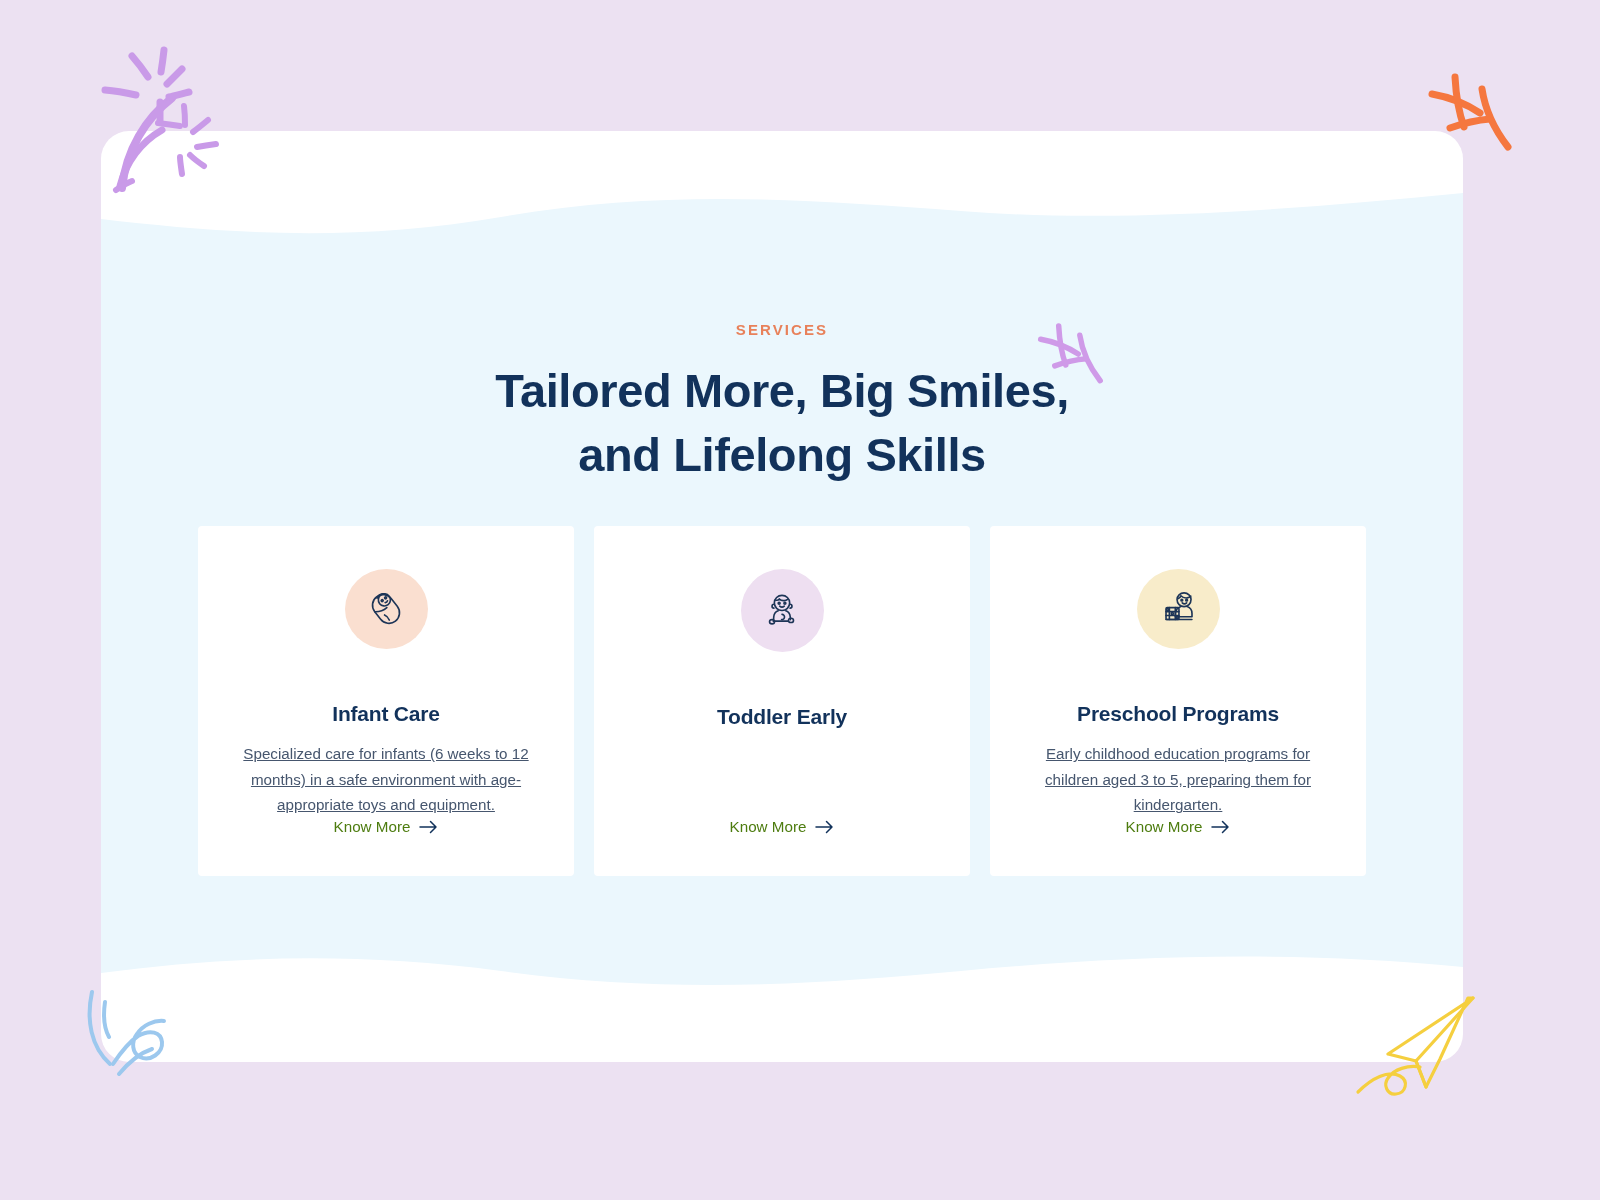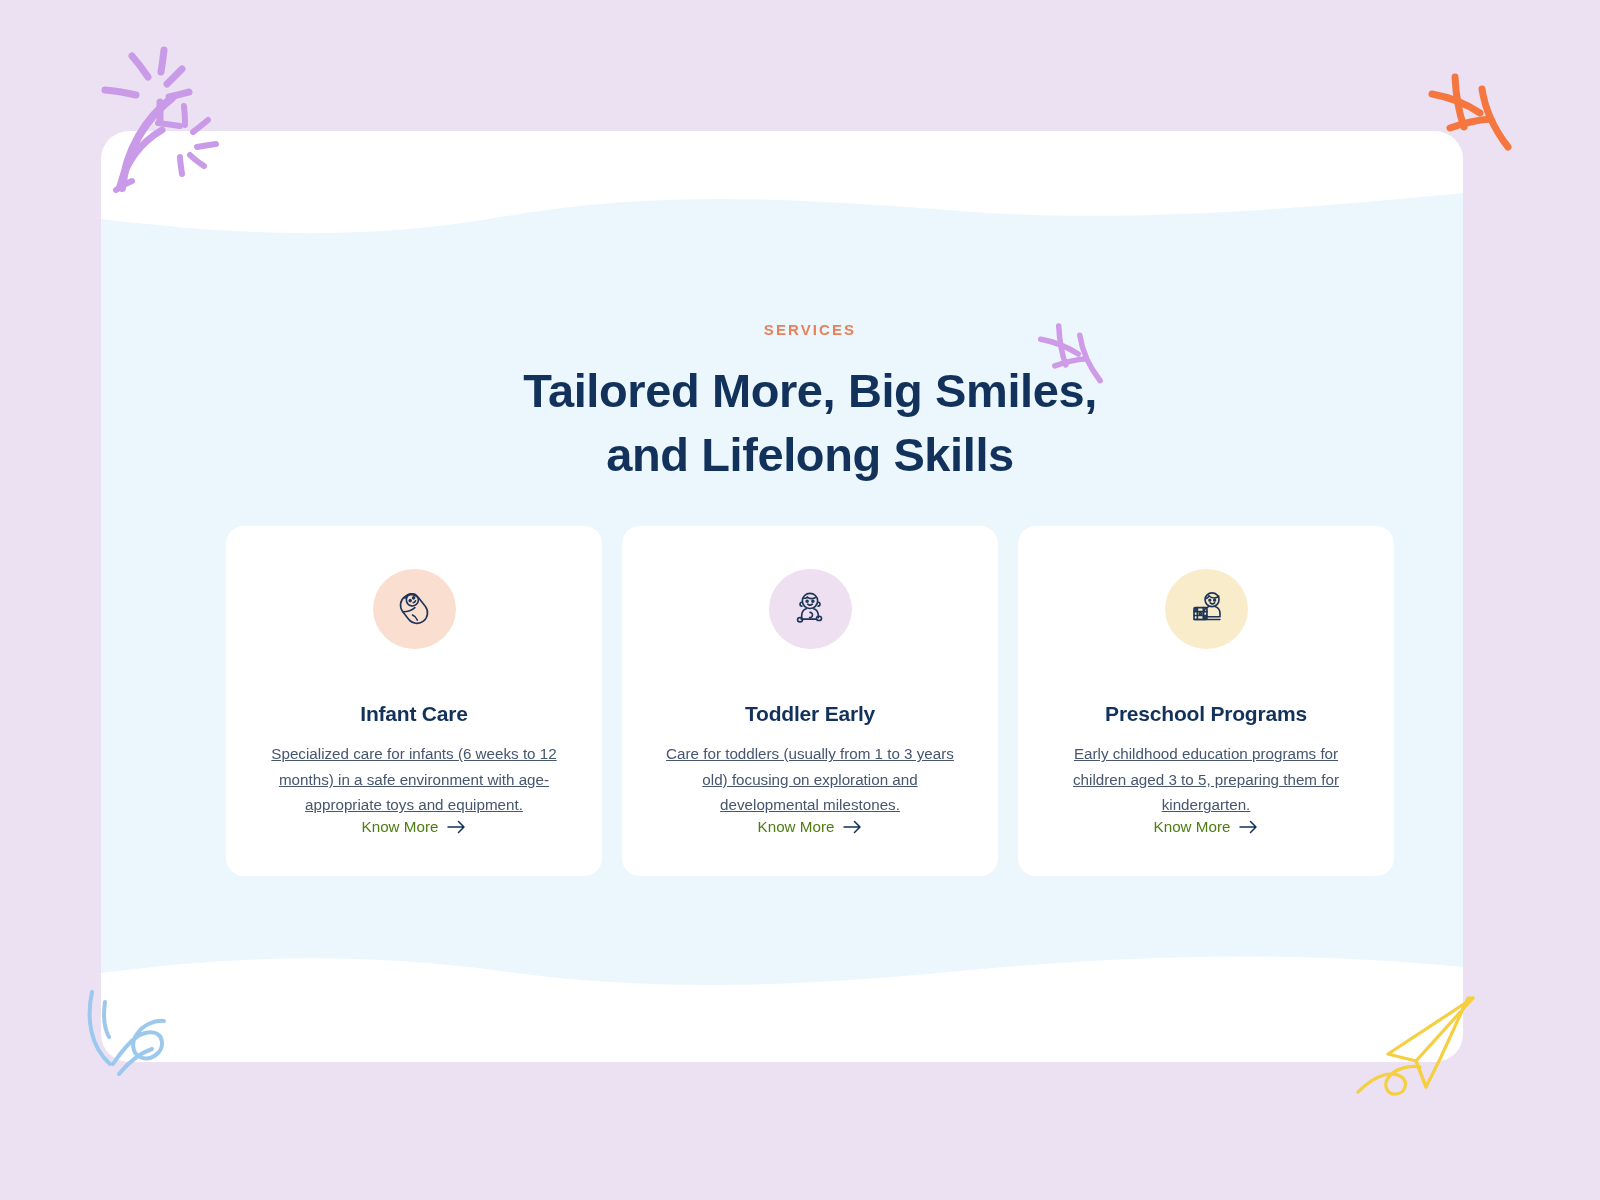--- a/index.html
+++ b/index.html
@@ -37,21 +37,20 @@
     height: 931px;
   }
 
   
   .content {
     position: absolute;
     left: 101px;
     top: 131px;
     width: 1362px;
     height: 931px;
-    margin-left: 28px;
   }
 
   .eyebrow {
     position: absolute;
     top: 190px;
     left: 0;
     width: 100%;
     text-align: center;
     font-size: 15px;
     letter-spacing: 2.1px;
@@ -80,21 +79,21 @@
     left: 97px;
     width: 1168px;
     display: flex;
     gap: 20px;
   }
 
   .card {
     width: 376px;
     height: 350px;
     background: #ffffff;
-    border-radius: 18px;
+    border-radius: 4px;
     display: flex;
     flex-direction: column;
     align-items: center;
     padding-top: 43px;
   }
 
   .icon-circle {
     width: 83px;
     height: 83px;
     border-radius: 50%;
@@ -203,21 +202,20 @@
           <path d="M32.4 17c1.1 0 2 .9 2 2s-.9 2-2 2"></path>
           <path d="M20 23.8c-2.6 1-4.4 3.4-4.6 6.2l-.3 4.6"></path>
           <path d="M28 23.8c2.6 1 4.4 3.4 4.6 6.2l.2 3"></path>
           <path d="M15.1 34.6h15.5"></path>
           <ellipse cx="13.6" cy="35.2" rx="2.6" ry="2.2"></ellipse>
           <ellipse cx="33.4" cy="33.8" rx="2.6" ry="2.2"></ellipse>
           <path d="M24 27.5c1.6 0 2.8 1.4 2.6 3-.2 1.5-1.5 2.6-3 2.4"></path>
         </svg>
       </div>
       <div class="card-title">Toddler Early</div>
-      <div class="card-desc">Care for toddlers (usually from 1 to 3 years old) focusing on exploration and developmental milestones.</div>
       <div class="know-more">
         <span>Know More</span>
         <svg width="19" height="14" viewBox="0 0 19 14" fill="none" stroke="#12325b" stroke-width="1.5" stroke-linecap="round" stroke-linejoin="round">
           <path d="M1 7h16M11.5 1.5 17 7l-5.5 5.5"></path>
         </svg>
       </div>
     </div>
 
     <div class="card">
       <div class="icon-circle" style="background:#f8ecca">

